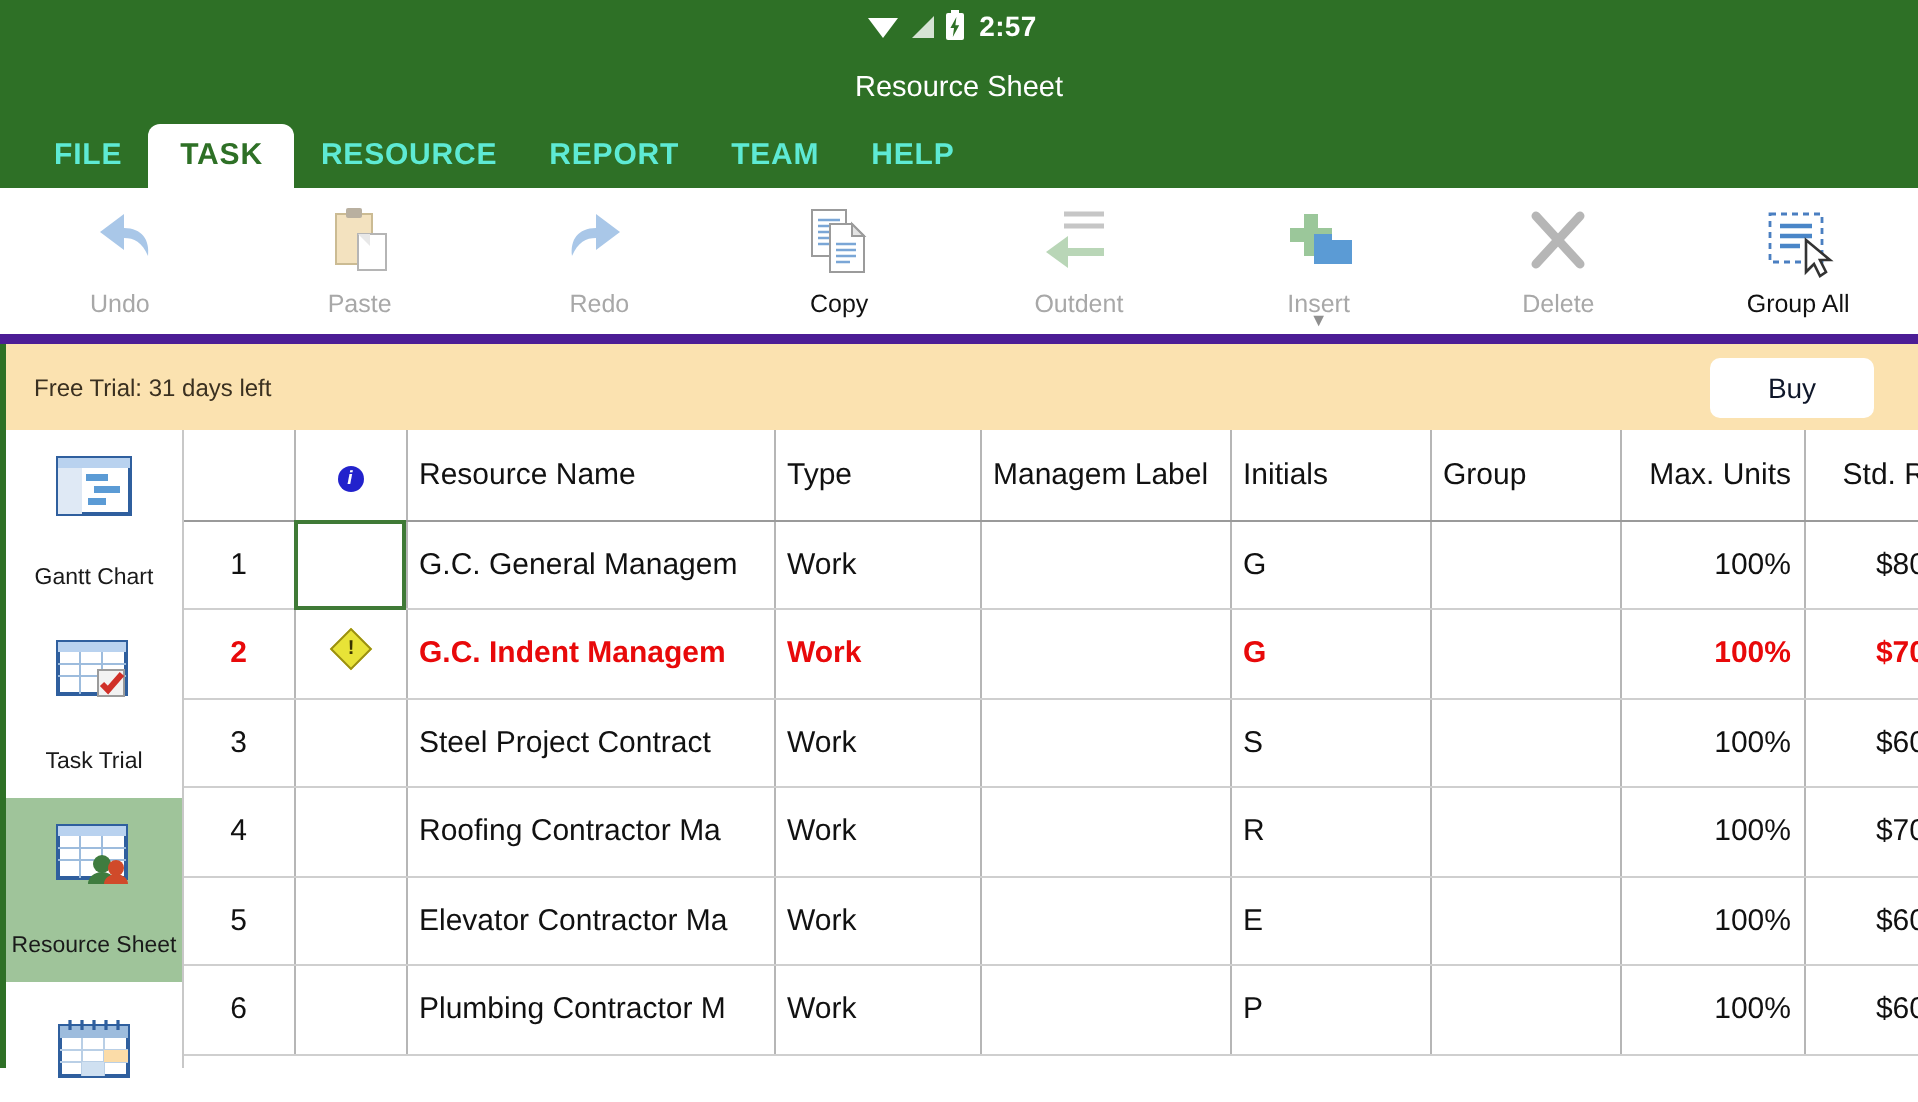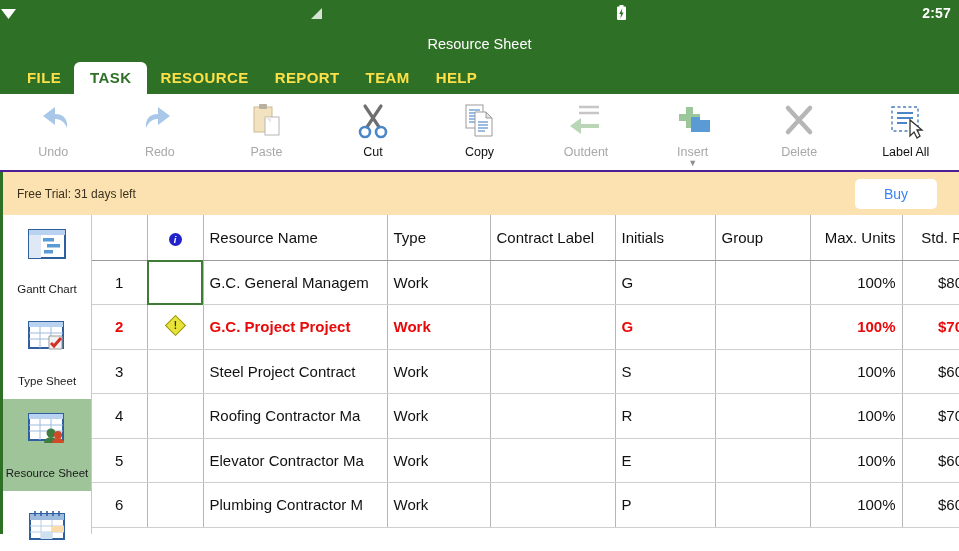--- a/index.html
+++ b/index.html
@@ -6,51 +6,51 @@
   html, body {
     width: 959px; height: 551px;
     font-family: "Liberation Sans", sans-serif;
     overflow: hidden; background: #ffffff;
   }
   #app { position: relative; width: 959px; height: 551px; }
 
   
   .statusbar {
     height: 26px; background: #2E7026; color: #fff;
-    display: flex; align-items: center; justify-content: space-between;
+    display: flex; align-items: center; justify-content: center;
     padding-right: 8px; gap: 4px;
   }
   .sb-icon { display: flex; align-items: center; }
   .sb-time { font-size: 14px; font-weight: bold; letter-spacing: .2px; margin-left: 3px; }
 
   
   .titlebar {
     background: #2E7026; height: 36px; color: #fff;
     display: flex; align-items: center; justify-content: center;
     font-size: 14.5px;
   }
   .tabbar {
     background: #2E7026; height: 32px; display: flex; align-items: flex-end;
     padding-left: 14px; position: relative;
   }
   .tab {
-    color: #fde047; font-size: 15px; font-weight: bold; letter-spacing: .4px;
+    color: #5eead4; font-size: 15px; font-weight: bold; letter-spacing: .4px;
     padding: 0 13px; height: 32px; line-height: 32px; white-space: nowrap;
   }
   .tab.active {
     background: #fff; color: #2E7026;
     border-top-left-radius: 6px; border-top-right-radius: 6px;
     padding: 0 16px;
     margin-top: 18px;
   }
 
   
   .ribbon {
     background: #fff; height: 78px; display: flex;
-    align-items: center; border-bottom: 2px solid #4c1d95;
+    align-items: center; border-bottom: 5px solid #4c1d95;
     padding-top: 4px;
   }
   .ribbon-item {
     flex: 1 1 0; display: flex; flex-direction: column;
     align-items: center; justify-content: flex-start; height: 100%;
     position: relative;
   }
   .ribbon-ico { height: 46px; display: flex; align-items: center; justify-content: center; }
   .ribbon-lbl { font-size: 12.5px; color: #1a1a1a; margin-top: 1px; }
   .ribbon-item.disabled .ribbon-lbl { color: #a8a8a8; }
@@ -60,21 +60,21 @@
   }
 
   
   .banner {
     background: #FBE2B0; height: 43px; display: flex; align-items: center;
     padding: 0 14px; justify-content: space-between;
     border-left: 3px solid #2E7026;
   }
   .banner-text { font-size: 12px; color: #3a3020; }
   .buy-btn {
-    background: #fff; border-radius: 5px; font-size: 14px; color: #3b82f6;
+    background: #fff; border-radius: 5px; font-size: 14px; color: #0f172a;
     padding: 7px 0; width: 82px; text-align: center; margin-right: 8px;
     border: none; font-family: inherit; cursor: pointer;
   }
 
   
   .body { display: flex; height: 319px; }
 
   .sidebar {
     width: 92px; background: #fff; border-right: 1px solid #c8c8c8;
     border-left: 3px solid #2E7026; flex: 0 0 92px;
@@ -171,46 +171,36 @@
       <div class="ribbon-item disabled">
         <span class="ribbon-ico">
           <svg width="40" height="34" viewBox="0 0 40 34">
             <path d="M22 10 C31 10 35 16 34 24 C31 17 27 15 22 15 L22 21 L10 12 L22 3 Z" fill="#a9c7e8"></path>
           </svg>
         </span>
         <span class="ribbon-lbl">Undo</span>
       </div>
       <div class="ribbon-item disabled">
         <span class="ribbon-ico">
-          <svg width="40" height="34" viewBox="0 0 40 34">
-            <path d="M18 10 C9 10 5 16 6 24 C9 17 13 15 18 15 L18 21 L30 12 L18 3 Z" fill="#a9c7e8"></path>
-          </svg>
-        </span>
-        <span class="ribbon-lbl">Redo</span>
-      </div>
-      <div class="ribbon-item disabled">
-        <span class="ribbon-ico">
           <svg width="40" height="36" viewBox="0 0 40 36">
         <rect x="8" y="4" width="18" height="25" fill="#f3e2bf" stroke="#cbbb93"></rect>
         <rect x="13" y="1" width="8" height="5" rx="1" fill="#b9b0a0"></rect>
         <rect x="19" y="14" width="14" height="18" fill="#fff" stroke="#b5b5b5"></rect>
         <path d="M19 14 L25 14 L25 20 Z" fill="#e8e8e8"></path>
           </svg>
         </span>
         <span class="ribbon-lbl">Paste</span>
       </div>
-      <div class="ribbon-item enabled">
-        <span class="ribbon-ico">
-          <svg width="40" height="36" viewBox="0 0 40 36">
-        <path d="M12 3 L26 24 M28 3 L14 24" stroke="#6f6f6f" stroke-width="3.2" fill="none" stroke-linecap="round"></path>
-        <circle cx="12" cy="29" r="5" fill="none" stroke="#4a86c8" stroke-width="2.6"></circle>
-        <circle cx="28" cy="29" r="5" fill="none" stroke="#4a86c8" stroke-width="2.6"></circle>
-          </svg>
-        </span>
-        <span class="ribbon-lbl">Cut</span>
+      <div class="ribbon-item disabled">
+        <span class="ribbon-ico">
+          <svg width="40" height="34" viewBox="0 0 40 34">
+            <path d="M18 10 C9 10 5 16 6 24 C9 17 13 15 18 15 L18 21 L30 12 L18 3 Z" fill="#a9c7e8"></path>
+          </svg>
+        </span>
+        <span class="ribbon-lbl">Redo</span>
       </div>
       <div class="ribbon-item enabled">
         <span class="ribbon-ico">
           <svg width="40" height="36" viewBox="0 0 40 36">
         <rect x="6" y="2" width="17" height="23" fill="#fff" stroke="#9b9b9b"></rect>
         <g stroke="#7aa6d6" stroke-width="1.3">
               <path d="M9 7h11M9 10h11M9 13h11M9 16h11M9 19h8"></path>
             </g>
         <path d="M15 9 h11 l6 6 v18 h-17 z" fill="#fff" stroke="#9b9b9b"></path>
         <path d="M26 9 l6 6 h-6 z" fill="#e4e4e4" stroke="#9b9b9b"></path>
@@ -254,21 +244,21 @@
       <div class="ribbon-item enabled">
         <span class="ribbon-ico">
           <svg width="42" height="36" viewBox="0 0 42 36">
         <rect x="7" y="4" width="26" height="24" fill="#fff" stroke="#4a7fc1" stroke-width="1.4" stroke-dasharray="3,2.5"></rect>
         <g stroke="#4a86c8" stroke-width="2.2">
               <path d="M12 10h16M12 15h16M12 20h10"></path>
             </g>
         <path d="M25 17 L25 33 L29 29 L32 35 L35 33 L32 27 L37 27 Z" fill="#fff" stroke="#333" stroke-width="1.3"></path>
           </svg>
         </span>
-        <span class="ribbon-lbl">Label All</span>
+        <span class="ribbon-lbl">Group All</span>
       </div>
     </div>
 
   <div class="banner">
     <span class="banner-text">Free Trial: 31 days left</span>
     <button class="buy-btn">Buy</button>
   </div>
 
   <div class="body">
     <div class="sidebar" id="sidebar">
@@ -286,21 +276,21 @@
         <div class="side-item">
           <span><svg width="40" height="32" viewBox="0 0 40 32">
         <rect x="2" y="2" width="34" height="26" fill="#fff" stroke="#2f5f9e" stroke-width="2"></rect>
         <rect x="2" y="2" width="34" height="5" fill="#b9d2ef"></rect>
         <g stroke="#9dbcdd">
                 <path d="M2 13h34M2 19h34M13 7v21M24 7v21"></path>
               </g>
         <path d="M22 16 h13 v13 h-13 z" fill="#f2f2f2" stroke="#9b9b9b"></path>
         <path d="M24 23 l3 3 l7 -8" stroke="#d03028" stroke-width="3" fill="none"></path>
             </svg></span>
-          <span class="side-lbl">Type Sheet</span>
+          <span class="side-lbl">Task Trial</span>
         </div>
         <div class="side-item selected">
           <span><svg width="40" height="32" viewBox="0 0 40 32">
         <rect x="2" y="2" width="34" height="26" fill="#fff" stroke="#2f5f9e" stroke-width="2"></rect>
         <rect x="2" y="2" width="34" height="5" fill="#b9d2ef"></rect>
         <g stroke="#9dbcdd">
                 <path d="M2 13h34M2 19h34M13 7v21M24 7v21"></path>
               </g>
         <circle cx="24" cy="21" r="4.5" fill="#3f7c3f"></circle>
         <path d="M17 31 a7 6 0 0 1 14 0 z" fill="#3f7c3f"></path>
@@ -326,21 +316,21 @@
         </div>
       </div>
     <div class="grid">
       <table class="sheet">
         <thead>
             <tr id="head-row">
               <th class="c-id"></th>
               <th class="c-ind"><span class="info-i">i</span></th>
               <th class="c-name">Resource Name</th>
               <th class="c-type">Type</th>
-              <th class="c-mat">Contract Label</th>
+              <th class="c-mat">Managem Label</th>
               <th class="c-init">Initials</th>
               <th class="c-group">Group</th>
               <th class="c-units">Max. Units</th>
               <th class="c-rate">Std. Rat</th>
             </tr>
           </thead>
         <tbody id="body-rows">
             <tr class="">
               <td class="c-id">1</td>
               <td class="c-ind sel-cell"></td>
@@ -348,21 +338,21 @@
               <td class="c-type">Work</td>
               <td class="c-mat"></td>
               <td class="c-init">G</td>
               <td class="c-group"></td>
               <td class="c-units">100%</td>
               <td class="c-rate">$80.0</td>
             </tr>
             <tr class="alert">
               <td class="c-id">2</td>
               <td class="c-ind"><span class="warn-diamond"></span></td>
-              <td class="c-name">G.C. Project Project</td>
+              <td class="c-name">G.C. Indent Managem</td>
               <td class="c-type">Work</td>
               <td class="c-mat"></td>
               <td class="c-init">G</td>
               <td class="c-group"></td>
               <td class="c-units">100%</td>
               <td class="c-rate">$70.0</td>
             </tr>
             <tr class="">
               <td class="c-id">3</td>
               <td class="c-ind"></td>

